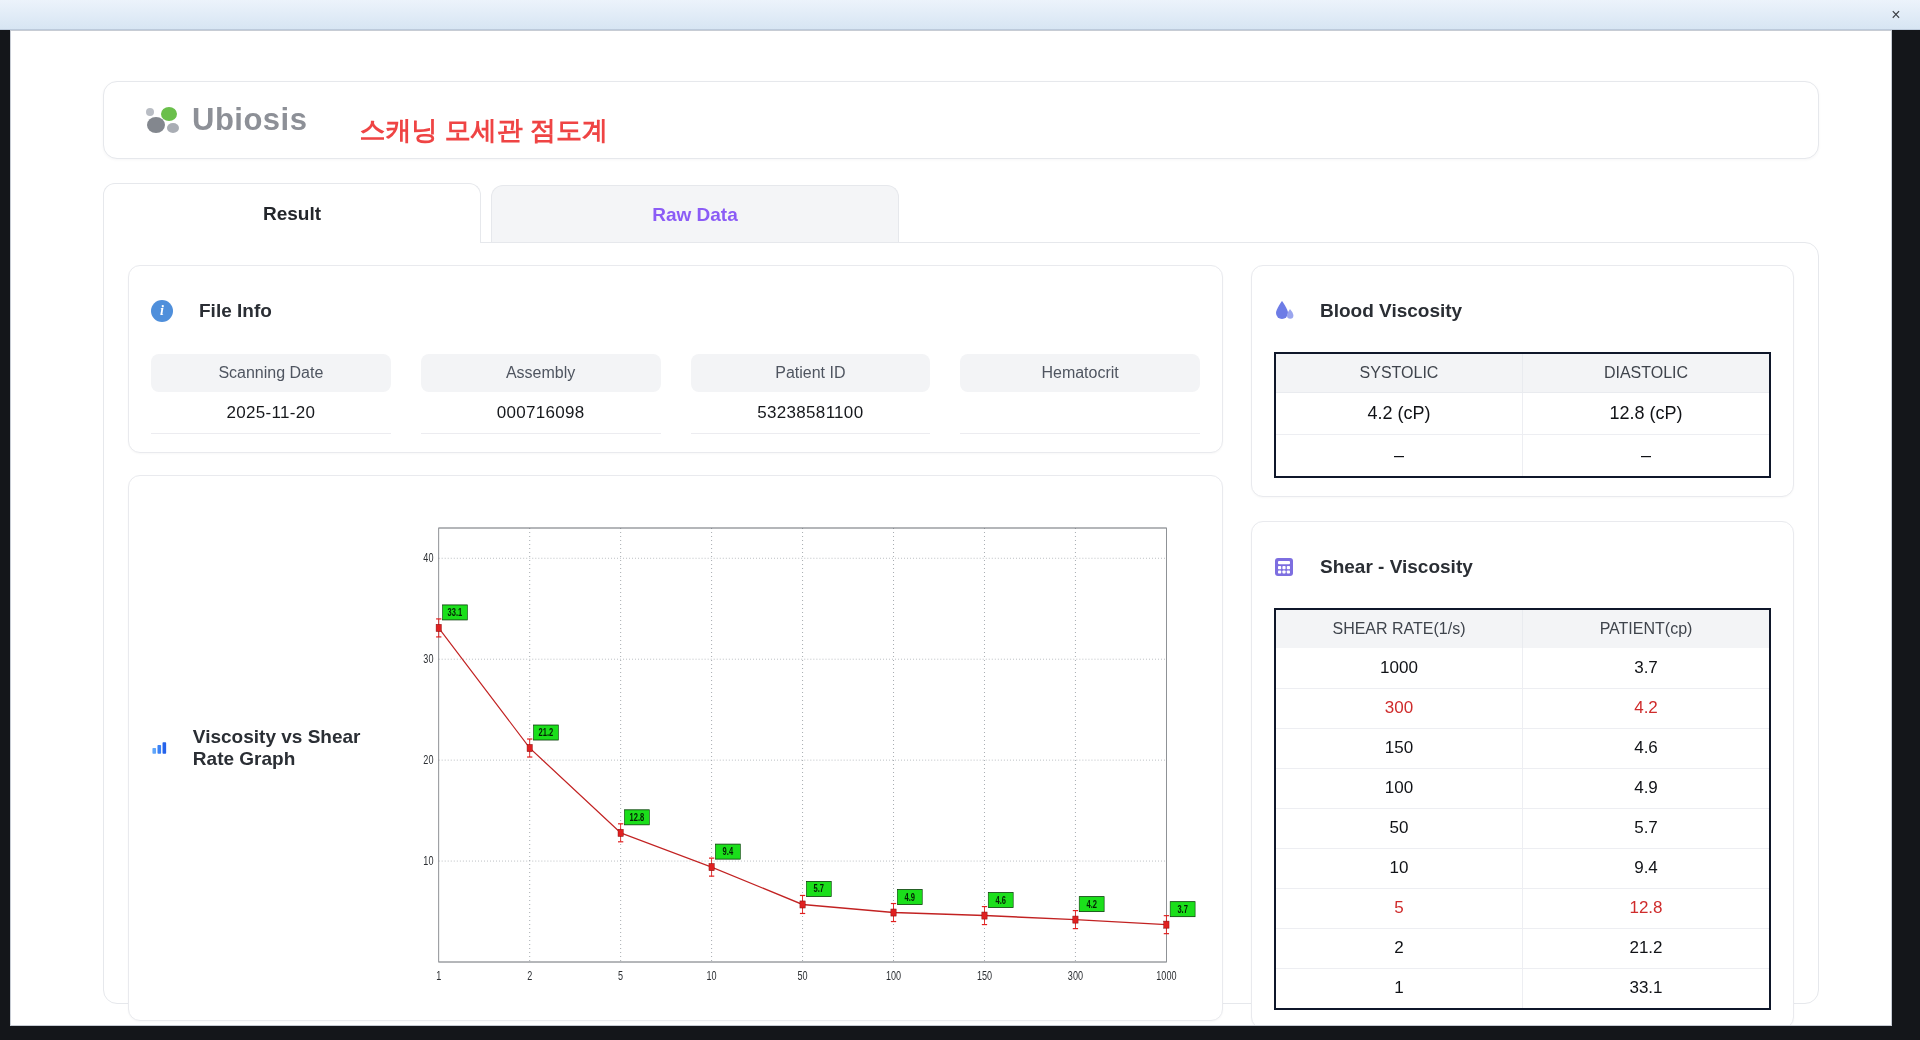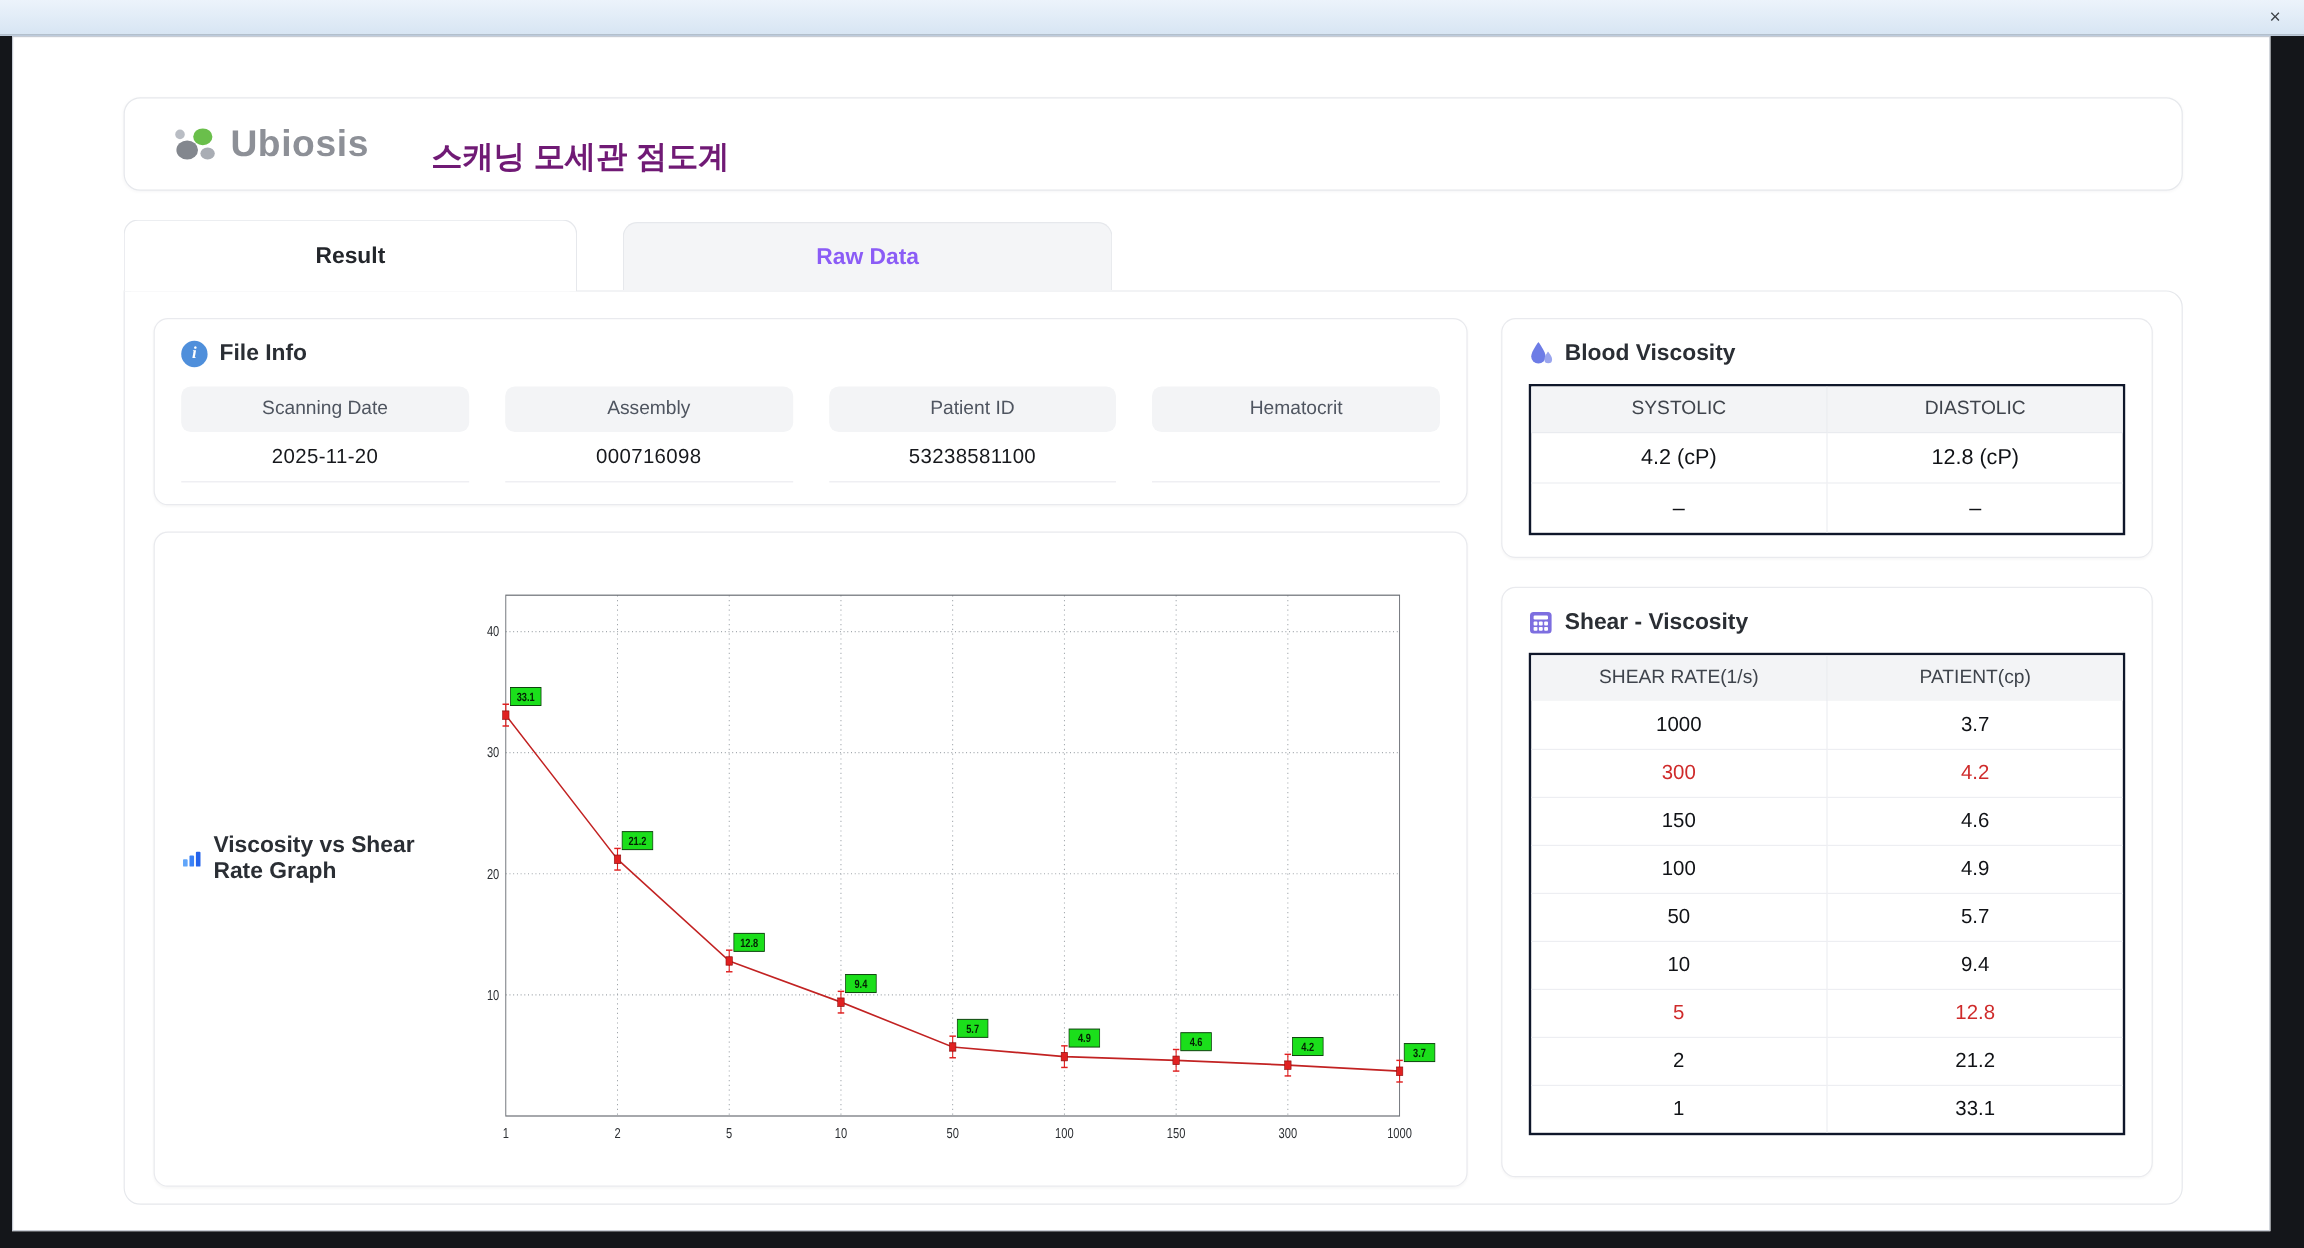--- a/index.html
+++ b/index.html
@@ -29,23 +29,23 @@
   }
   
   .header-card {
     height:78px; border:1px solid #e6e8ec; border-radius:14px;
     box-shadow:0 1px 3px rgba(16,24,40,.04);
     display:flex; align-items:center; padding:0 38px; gap:52px;
     background:#fff;
   }
   .logo { display:flex; align-items:center; gap:6px; }
   .logo-text { font-size:31px; color:#8d9097; font-weight:700; letter-spacing:.5px; }
-  .app-title { font-size:26px; font-weight:700; color:#701a75;margin-top:20px; }
-  
-  .tabs { display:flex; align-items:flex-end; margin-top:24px; position:relative; z-index:2;gap:28px; }
+  .app-title { font-size:26px; font-weight:700; color:#ef4444;margin-top:20px; }
+  
+  .tabs { display:flex; align-items:flex-end; margin-top:24px; position:relative; z-index:2; }
   .tab {
     text-align:center; font-size:19px;
     border:1px solid #e6e8ec; border-bottom:none;
     border-radius:12px 12px 0 0; cursor:default;
   }
   .tab.active {
     width:378px; height:60px; line-height:60px;
     background:#fff; font-weight:700; color:#23262b; margin-bottom:-1px;
   }
   .tab.inactive {
@@ -57,21 +57,21 @@
     border:1px solid #e6e8ec; border-radius:0 14px 14px 14px;
     padding:22px 24px; display:flex; gap:28px; height:762px; background:#fff;
   }
   .left-col { width:1095px; display:flex; flex-direction:column; gap:22px; }
   .right-col { flex:1; display:flex; flex-direction:column; gap:24px; }
   .card {
     border:1px solid #e9eaee; border-radius:12px; padding:18px 22px;
     box-shadow:0 1px 2px rgba(16,24,40,.03); background:#fff;
   }
   .card-title { display:flex; align-items:center; gap:10px; }
-  .card-title h3 { margin:0; font-size:19px; color:#2a2e34; font-weight:700; }
+  .card-title h3 { margin:16px; font-size:19px; color:#2a2e34; font-weight:700; }
   .info-icon {
     width:22px; height:22px; border-radius:50%;
     background:#4f8fdb; color:#fff;
     font:italic bold 14px "Liberation Serif", serif;
     display:flex; align-items:center; justify-content:center;
   }
   
   .fields { display:grid; grid-template-columns:repeat(4,1fr); gap:30px; margin-top:16px; }
   .field-label {
     background:#f3f4f6; border-radius:8px; height:38px;

